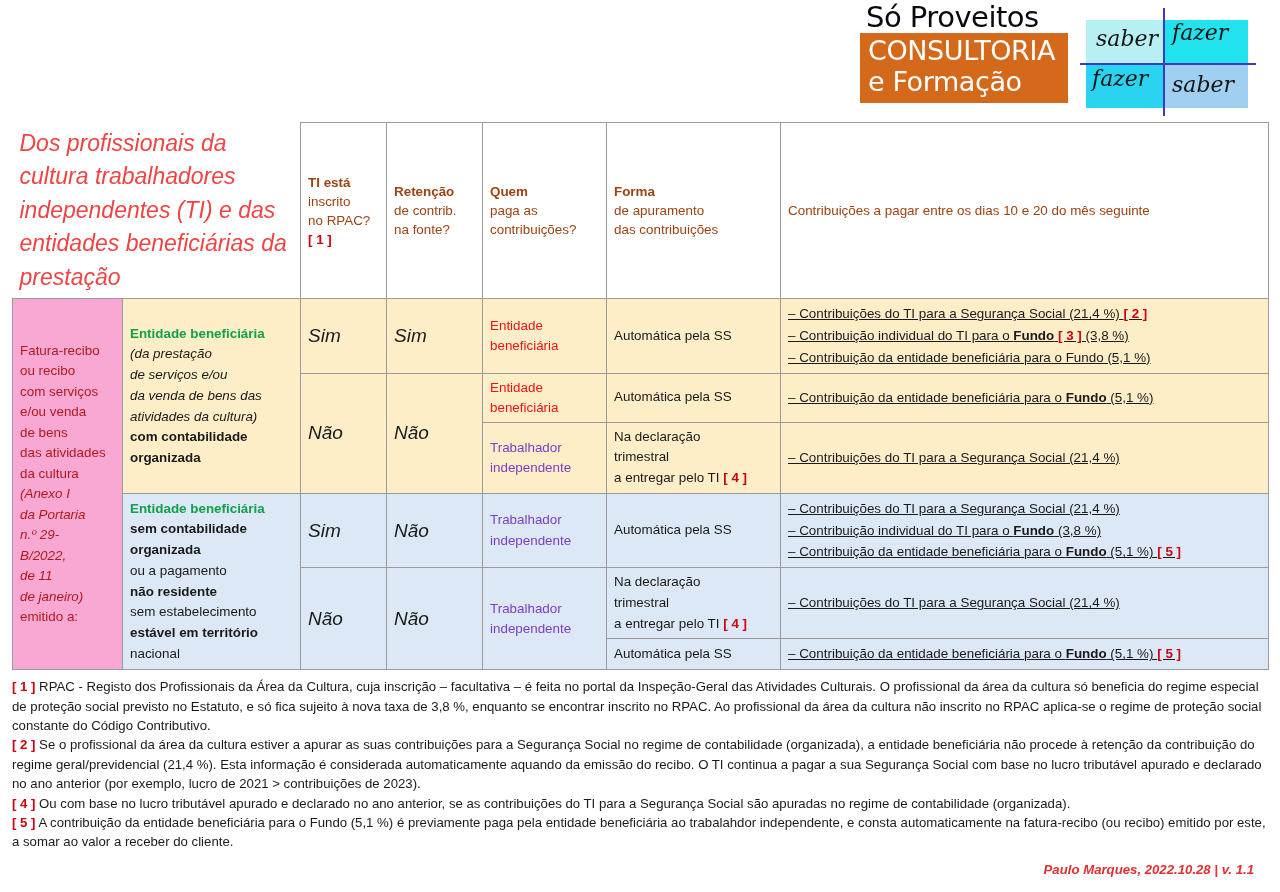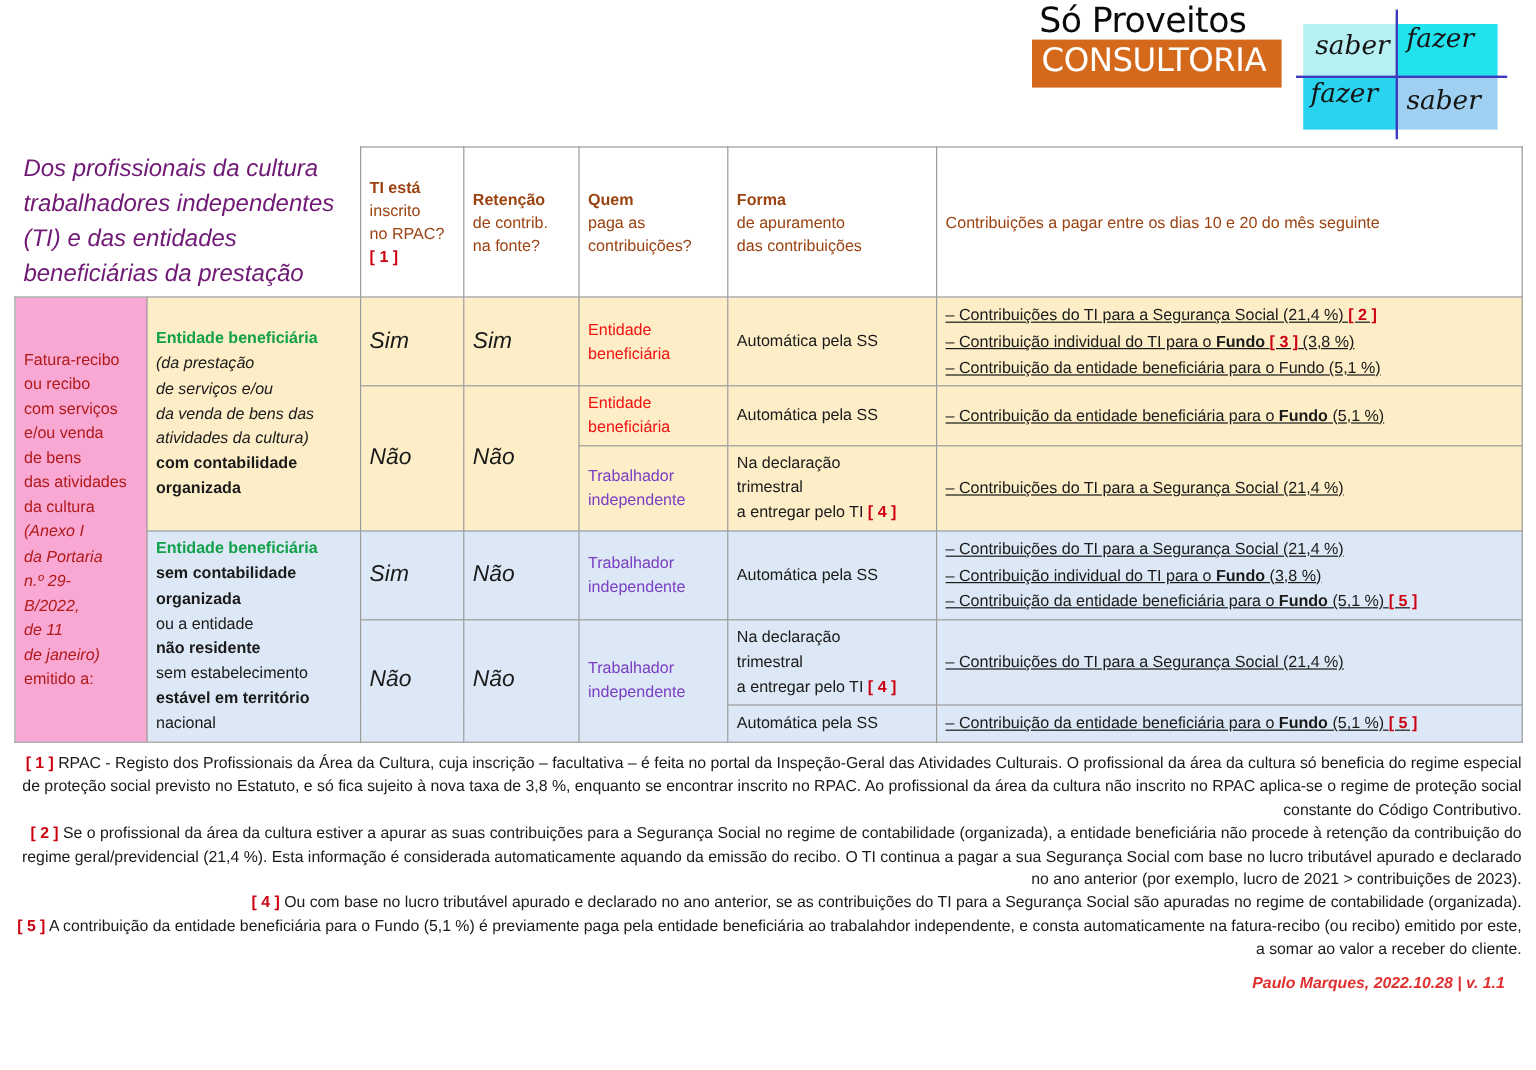--- a/index.html
+++ b/index.html
@@ -101,23 +101,23 @@
     background: #ffffff;
     color: #9c4312;
     vertical-align: middle;
     font-size: 13.4px;
     line-height: 1.42;
     height: 120px;
     padding: 4px 7px;
   }
   .hdr-desc {
     border: none !important;
-    color: #701a75;
+    color: #ef4444;
     font-style: italic;
-    font-size: 20px;
+    font-size: 23px;
     line-height: 1.46;
     padding-left: 2px;
     font-weight: normal;
   }
   .hd-b { font-weight: bold; display: block; }
   .hd-n { display: block; }
   .hd-all-bold { font-weight: bold; }
   .fn { color: #cc0011; font-weight: bold; }
 
   
@@ -157,21 +157,21 @@
   .who-purple { color: #7b3fc4; }
   .forma { font-size: 13.4px; line-height: 1.55; color: #1a1a1a; }
   .contrib { font-size: 13.4px; line-height: 1.62; color: #1a1a1a; text-decoration: underline; }
 
   
   .notes {
     margin: 7px 12px 0 12px;
     font-size: 13.2px;
     line-height: 1.47;
     color: #1a1a1a;
-    text-align: right;
+    text-align: left;
   }
   .notes p { margin: 0; }
   .sig {
     margin: 10px 26px 0 0;
     text-align: right;
     color: #e03030;
     font-style: italic;
     font-weight: bold;
     font-size: 13.2px;
   }
@@ -179,20 +179,21 @@
 </head>
 <body>
 
 <div class="top">
 
   <div class="logo">
     <div class="logo-left">
       <div class="logo-brand">Só Proveitos</div>
       <div class="logo-box">
         <div>CONSULTORIA</div>
+        <div>e Formação</div>
       </div>
     </div>
     <div class="logo-mark">
       <div class="q q1"></div>
       <div class="q q2"></div>
       <div class="q q3"></div>
       <div class="q q4"></div>
       <div class="axis-h"></div>
       <div class="axis-v"></div>
       <div class="qtext t1">saber</div>
@@ -303,21 +304,21 @@
       <td class="bg-cream contrib">
         <div><span>– Contribuições do TI para a Segurança Social (21,4 %)</span></div>
       </td>
     </tr>
 
     <tr>
       <td class="bg-blue cell-desc" rowspan="3">
         <span class="green-h">Entidade beneficiária</span><br>
         <span class="bold" style="white-space:pre-line">sem contabilidade
 organizada</span><br>
-        <span>ou a entidade</span><br>
+        <span>ou a pagamento</span><br>
         <span class="bold">não residente</span><br>
         <span>sem estabelecimento</span><br>
         <span class="bold">estável em território</span><br>
         <span>nacional</span>
       </td>
       <td class="bg-blue yn">Sim</td>
       <td class="bg-blue yn">Não</td>
       <td class="bg-blue who who-purple" style="white-space:pre-line">Trabalhador
 independente</td>
       <td class="bg-blue forma"><span style="white-space:pre-line">Automática pela SS</span></td>

